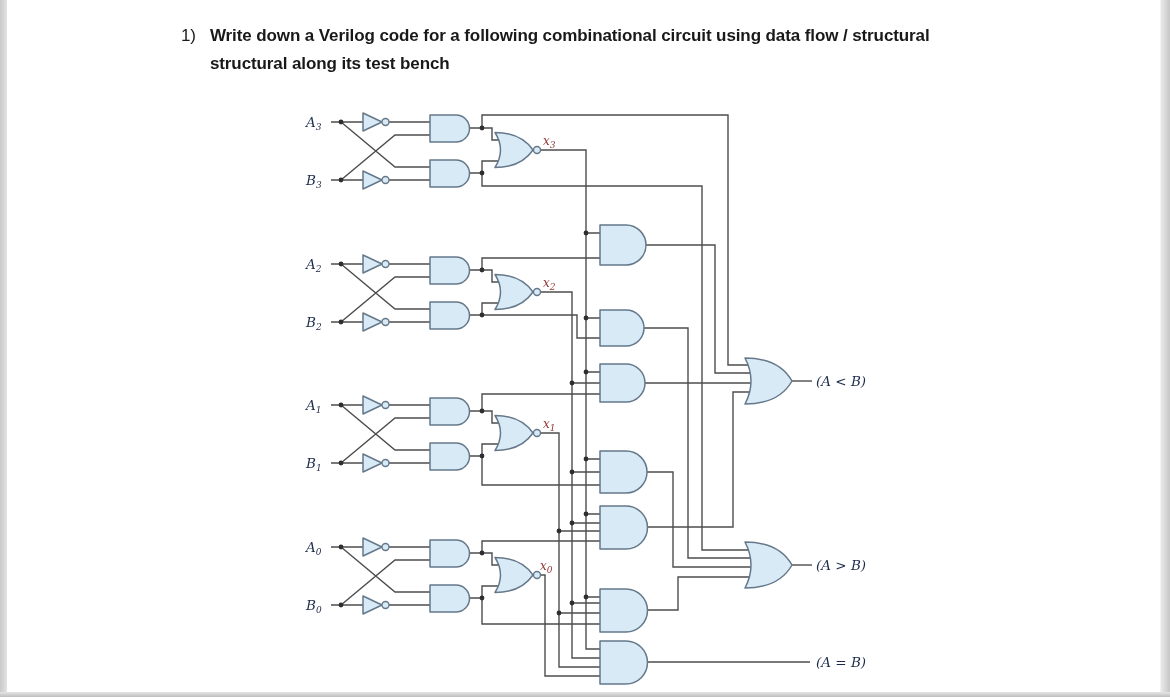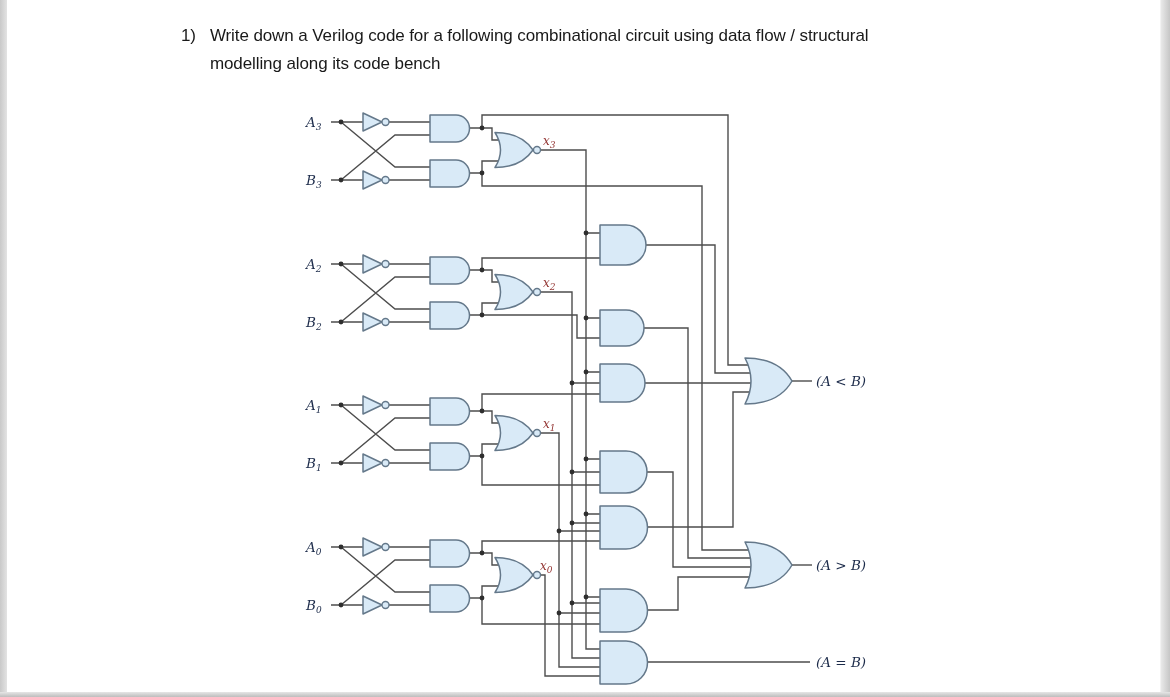--- a/index.html
+++ b/index.html
@@ -11,21 +11,21 @@
     background:linear-gradient(90deg,#c9c9c9,#e3e3e3);}
   .edge-right{position:absolute;right:0;top:0;width:9px;height:697px;
     background:linear-gradient(90deg,#e9e9e9,#c6c6c6);border-left:1px solid #f2f2f2;}
   .edge-bottom{position:absolute;left:0;bottom:0;width:1170px;height:5px;
     background:linear-gradient(180deg,#e6e6e6,#bdbdbd);}
   .title{
     position:absolute;left:181px;top:22px;display:flex;gap:14px;
     color:#191919;font-size:17px;line-height:28px;font-weight:500;
     letter-spacing:-0.1px;
   }
-  .qbody{max-width:830px;}
+  .qbody{max-width:830px;font-weight:bold;}
   svg{position:absolute;left:0;top:0;}
   .wire{fill:none;stroke:var(--wire,#4d4d4d);stroke-width:1.4;}
   .gate{fill:var(--gate_fill,#d9eaf7);stroke:var(--gate_stroke,#64788a);
     stroke-width:1.5;stroke-linejoin:round;}
   .bubble{fill:var(--gate_fill,#d9eaf7);stroke:var(--gate_stroke,#64788a);stroke-width:1.4;}
   .dot{fill:#2e2e2e;stroke:none;}
   .in-label{font-family:"DejaVu Serif","Liberation Serif",serif;font-style:italic;
     font-size:13.5px;fill:var(--input_label,#1c2b4a);}
   .in-label .sub,{font-size:9px;}
   .x-label{font-family:"DejaVu Serif","Liberation Serif",serif;font-style:italic;
@@ -38,21 +38,21 @@
 <body>
 
 <div class="edge-left"></div>
 <div class="edge-right"></div>
 <div class="edge-bottom"></div>
 
 <div class="title">
   <span class="qnum">1)</span>
   <span class="qbody">
     <span>Write down a Verilog code for a following combinational circuit using data flow / structural</span><br>
-    <span>modelling along its code bench</span>
+    <span>structural along its test bench</span>
   </span>
 </div>
 
 <svg width="1170" height="697" viewBox="0 0 1170 697">
 
   <g>
 
     <path class="wire" d="M331 122 H363 M341 122 L395 167 L430 167 M331 180 H363 M341 180 L395 135 L430 135 M388 122 H430 M388 180 H430"></path>
     <path class="wire" d="M466 128 H492 V140 H500 M466 173 H482 V161 H500"></path>
     <path class="wire" d="M482 128 V115 H728 V365 H752"></path>

